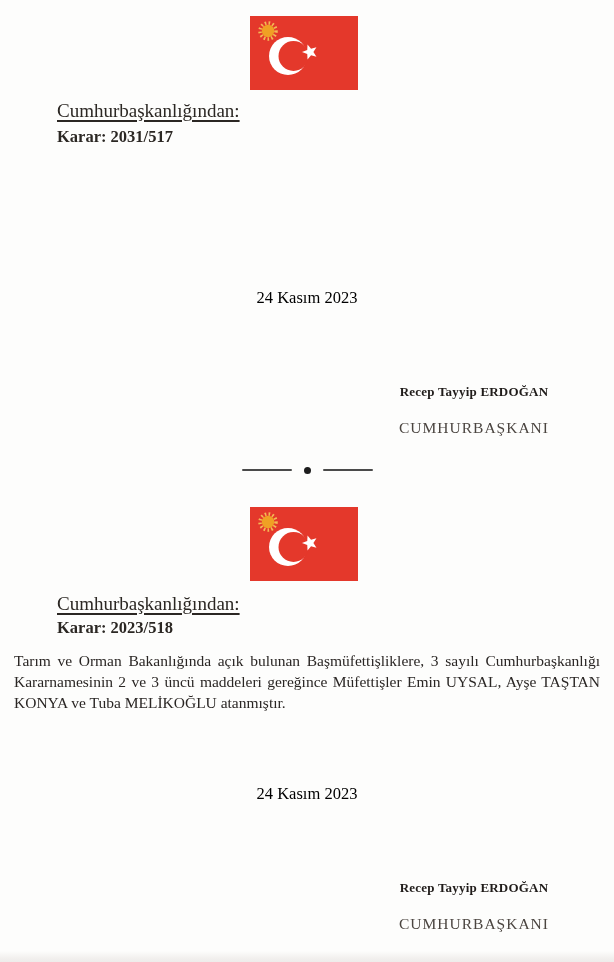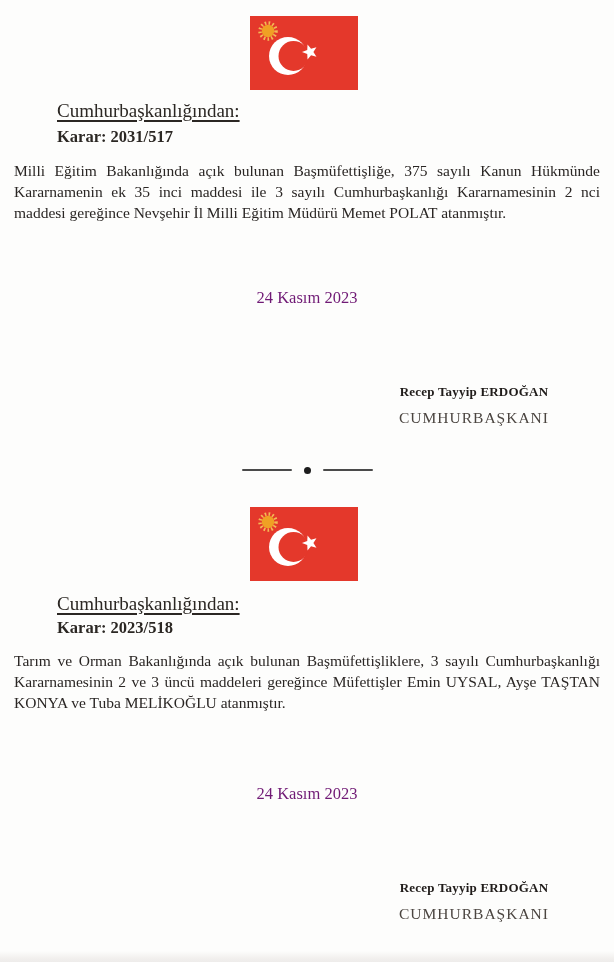--- a/index.html
+++ b/index.html
@@ -32,34 +32,34 @@
   .body-text{
     position:absolute;left:14px;width:586px;
     font-size:15.5px;line-height:21px;
     text-align:justify;text-justify:inter-word;
     color:#2a2624;
   }
   .body-1{top:160px;}
   .body-2{top:650px;}
   .date-line{
     position:absolute;left:0;width:614px;
-    text-align:center;font-size:16.5px;color:#701a75;
+    text-align:center;font-size:16.5px;color:#000000;
   }
   .date-1{top:288px;}
   .date-2{top:784px;}
   .signature-block{
     position:absolute;left:340px;width:268px;text-align:center;
   }
   .sig-1{top:384px;}
   .sig-2{top:880px;}
   .signatory-name{
     font-size:13px;font-weight:bold;color:#201c1a;letter-spacing:.2px;
   }
   .signatory-title{
-    margin-top:9px;font-size:15.5px;color:#4b4540;letter-spacing:1px;
+    margin-top:19px;font-size:15.5px;color:#4b4540;letter-spacing:1px;
   }
   .separator{
     position:absolute;top:465px;left:0;width:614px;height:10px;
     display:flex;align-items:center;justify-content:center;gap:12px;
   }
   .separator .rule{width:50px;height:2px;background:#4a4a4a;border-radius:1px;}
   .separator .dot{width:7px;height:7px;border-radius:50%;background:#1d1d1d;}
   .photo-edge-bottom{
     position:absolute;left:0;bottom:0;width:614px;height:11px;
     background:linear-gradient(180deg, rgba(240,238,236,0) 0%, #f1efed 70%, #eeeceb 100%);
@@ -74,21 +74,20 @@
     <rect x="0" y="0" width="108" height="74" fill="#e4382b"></rect>
     <circle cx="38" cy="40" r="19" fill="#ffffff"></circle>
     <circle cx="43.5" cy="40" r="15" fill="#e4382b"></circle>
     <polygon fill="#ffffff" points="52,36 57.25,34 57.53,28.39 61.05,32.77 66.47,31.3 63.4,36 66.47,40.7 61.05,39.23 57.53,43.61 57.25,38"></polygon>
     <circle cx="18" cy="15" r="8" fill="none" stroke="#f3bb55" stroke-width="3.5" stroke-dasharray="1.6 2.2"></circle>
     <circle cx="18" cy="15" r="6.2" fill="#f0a024"></circle>
   </svg>
 
   <div class="authority-heading heading-1">Cumhurbaşkanlığından:</div>
   <div class="decision-number karar-1">Karar: 2031/517</div>
-  <div class="body-text body-1">Milli Eğitim Bakanlığında açık bulunan Başmüfettişliğe, 375 sayılı Kanun Hükmünde Kararnamenin ek 35 inci maddesi ile 3 sayılı Cumhurbaşkanlığı Kararnamesinin 2 nci maddesi gereğince Nevşehir İl Milli Eğitim Müdürü Memet POLAT atanmıştır.</div>
   <div class="date-line date-1">24 Kasım 2023</div>
 
   <div class="signature-block sig-1">
     <div class="signatory-name">Recep Tayyip ERDOĞAN</div>
     <div class="signatory-title">CUMHURBAŞKANI</div>
   </div>
 
   <div class="separator">
     <div class="rule"></div>
     <div class="dot"></div>

